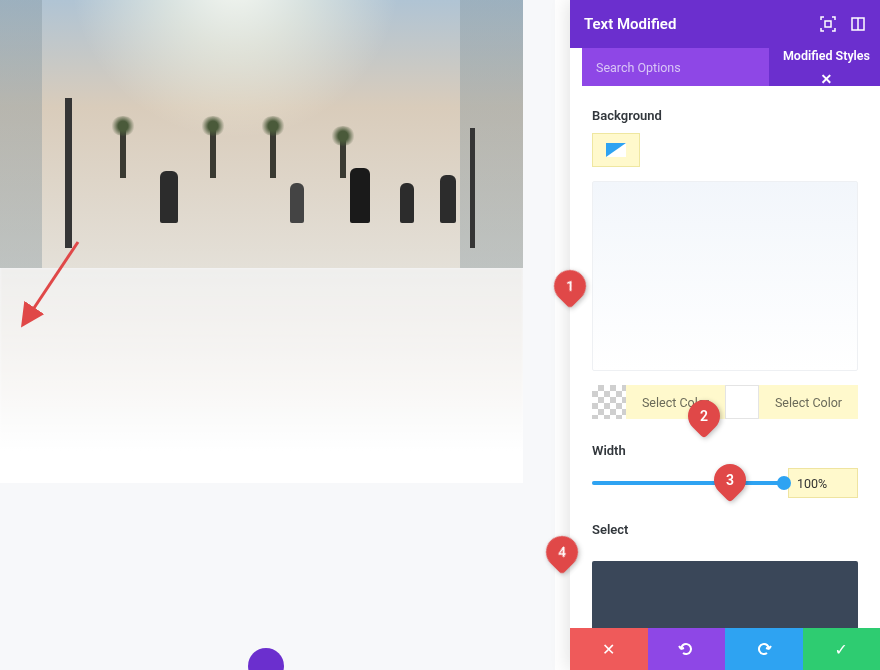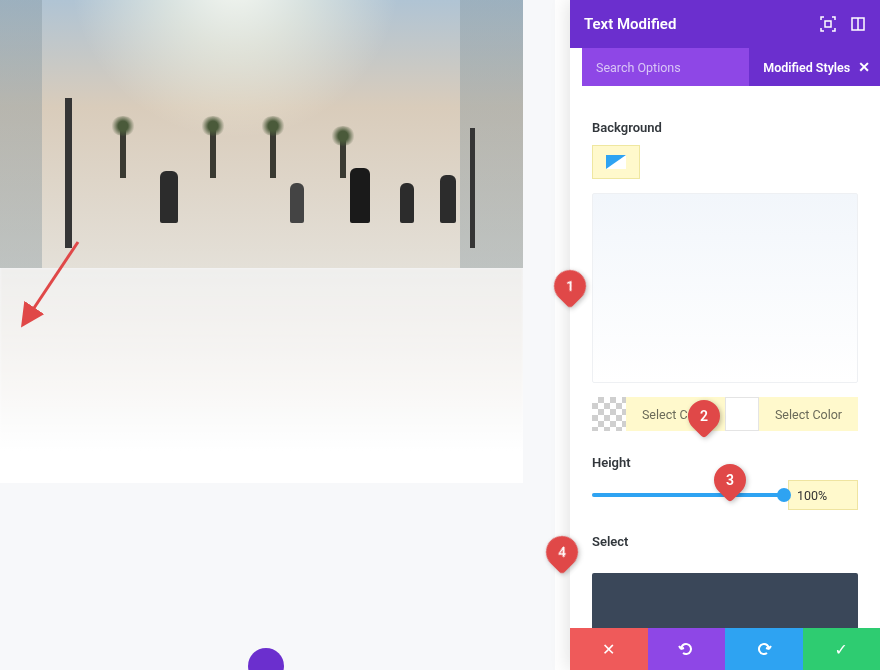--- a/index.html
+++ b/index.html
@@ -24,25 +24,25 @@
 
   .arrow-annot { position:absolute; left:8px; top:234px; width:80px; height:100px; pointer-events:none; }
 
   .panel { position:absolute; right:0; top:0; width:310px; height:670px; background:#fff; box-shadow:-2px 0 18px rgba(0,0,0,0.12); display:flex; flex-direction:column; }
   .panel-header { background:#6b2fce; color:#fff; height:48px; display:flex; align-items:center; padding:0 14px; font-weight:600; font-size:15px; justify-content:space-between; }
   .hdr-icons { display:flex; gap:14px; align-items:center; }
   .hdr-icon { width:16px; height:16px; display:inline-flex; align-items:center; justify-content:center; cursor:pointer; }
 
   .panel-tabs { background:#8e47e6; color:#fff; height:38px; display:flex; align-items:center; font-size:12.5px;margin-left:12px; }
   .tab-left { flex:1; padding:0 14px; color:#d9c6f6; cursor:pointer; }
-  .tab-right { background:#6b2fce; height:100%; display:flex; align-items:center; padding:0 10px 0 14px; font-weight:600; gap:8px; cursor:pointer; }
+  .tab-right { background:#6b2fce; height:100%; display:flex; align-items:center; padding:0 10px 0 14px; font-weight:600; gap:8px; cursor:pointer;flex-direction:column; }
   .tab-close { font-size:14px; cursor:pointer; }
 
   .panel-body { flex:1; overflow:auto; padding:22px 22px 8px; }
-  .section-label { color:#32373c; font-weight:600; font-size:13px; margin-bottom:10px;margin-top:12px; }
+  .section-label { color:#32373c; font-weight:600; font-size:13px; margin-bottom:10px; }
 
   .bg-icon-btn { width:48px; height:34px; background:#fff9cc; border:1px solid #efe7a0; display:flex; align-items:center; justify-content:center; cursor:pointer; margin-bottom:14px; }
   .bg-icon-btn svg { width:20px; height:14px; }
 
   .gradient-preview { width:100%; height:190px; border:1px solid #eef0f3; border-radius:2px; background: linear-gradient(180deg, #f2f6fb 0%, #ffffff 100%); margin-bottom:14px; }
 
   .color-row { display:flex; gap:0; margin-bottom:24px; }
   .color-cell { flex:1; display:flex; align-items:center; background:#fff9cc; height:34px; }
   .swatch { width:34px; height:34px; background: repeating-conic-gradient(#cfcfcf 0 25%, #ffffff 0 50%) 0 0/12px 12px; }
   .swatch.solid { background:#ffffff; border:1px solid #e4e4e4; }
@@ -145,21 +145,21 @@
         <div class="swatch"></div>
         <div class="color-label">Select Color</div>
       </div>
       <div class="color-cell">
         <div class="swatch solid"></div>
         <div class="color-label">Select Color</div>
       </div>
     </div>
 
     <div class="field-block">
-      <div class="section-label">Height</div>
+      <div class="section-label">Width</div>
       <div class="slider-row">
         <div class="slider">
           <div class="fill" style="width:100%"></div>
           <div class="thumb" style="left:100%"></div>
         </div>
         <div class="value-box">100%</div>
       </div>
     </div>
 
     <div class="field-block">

